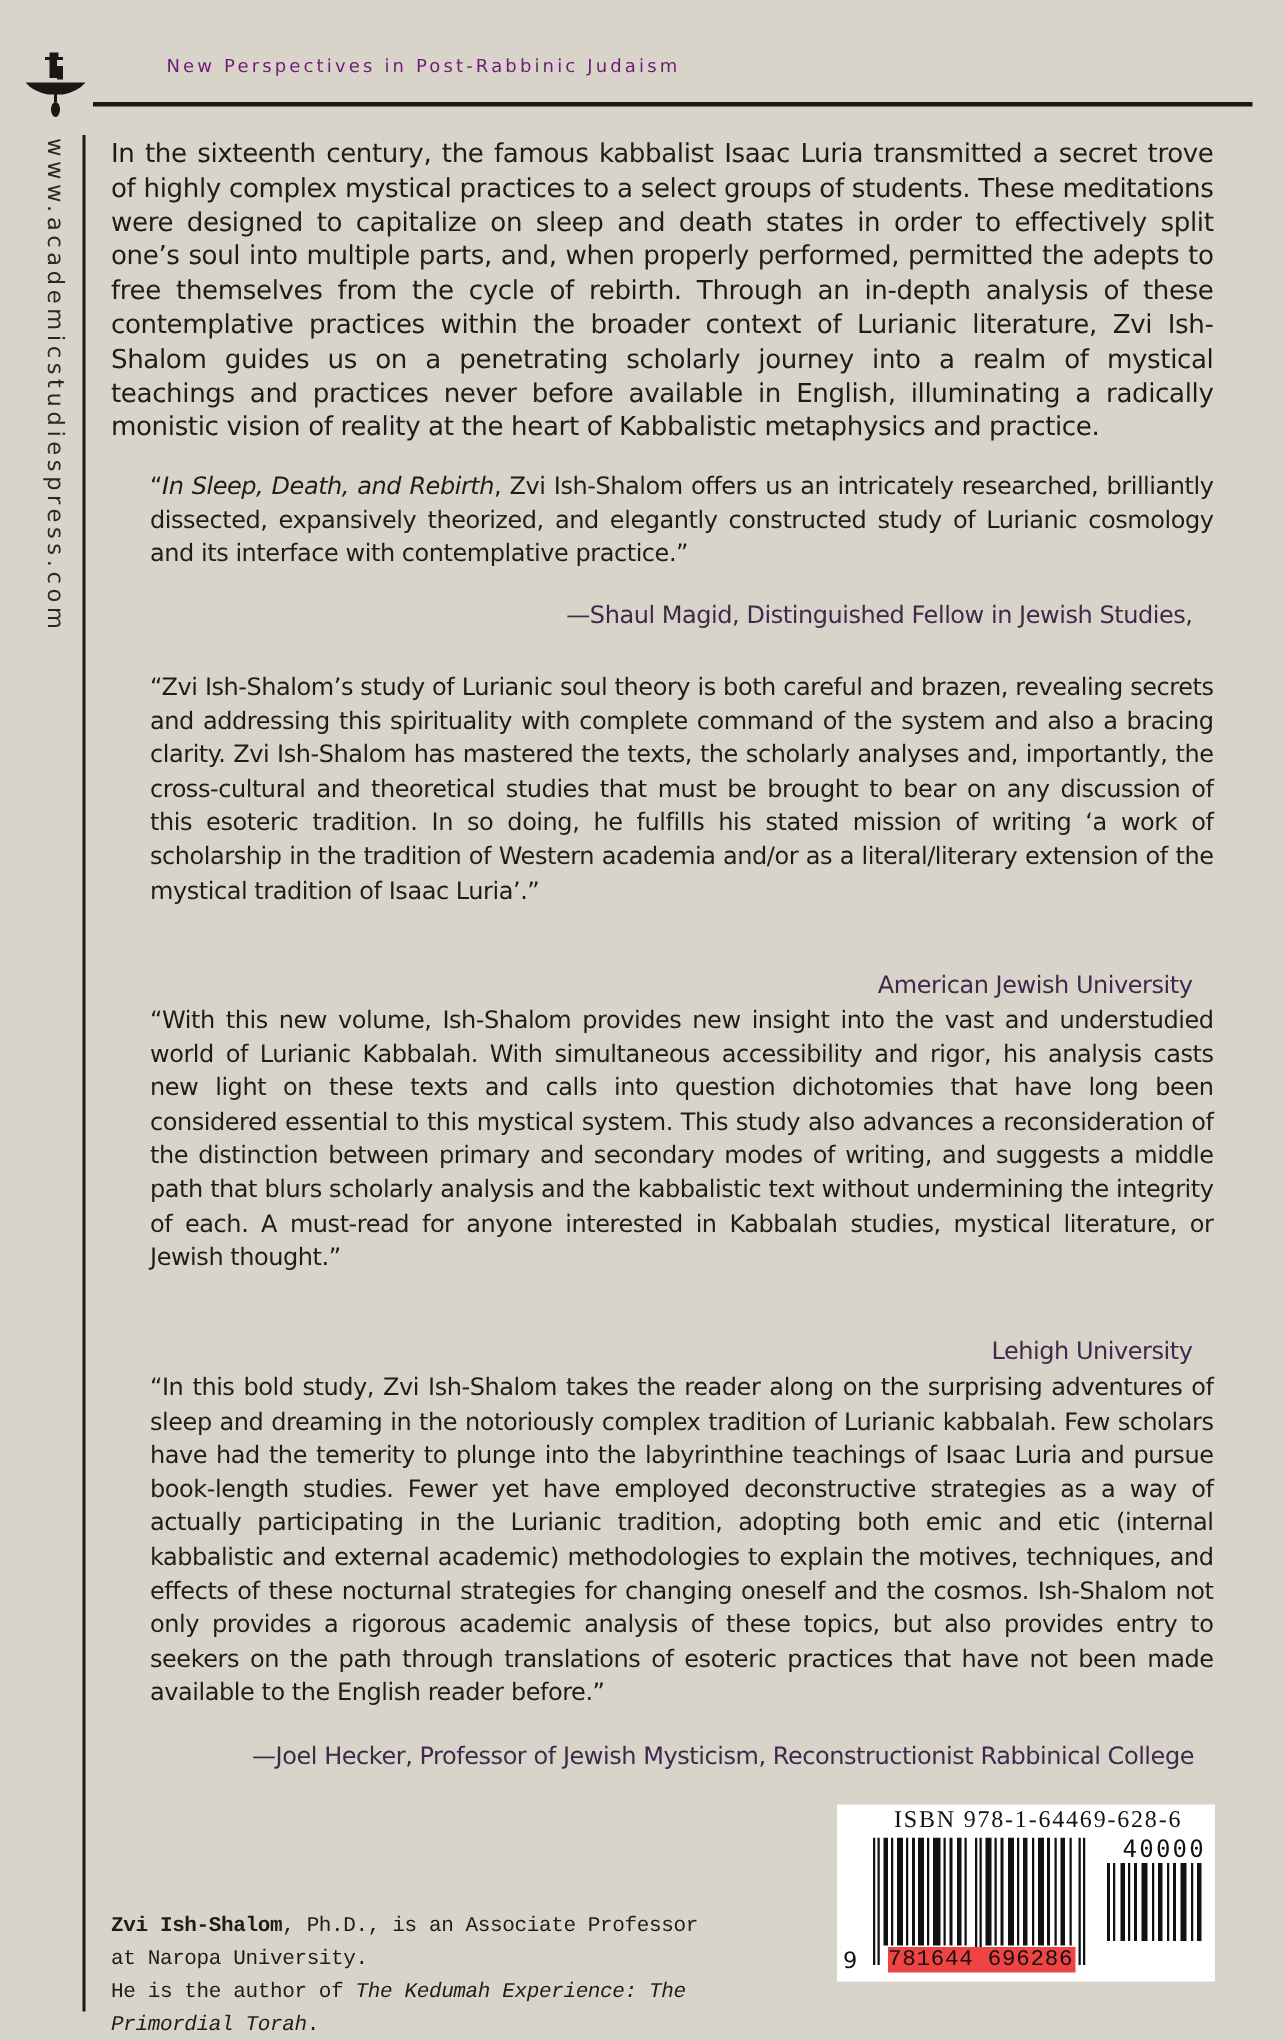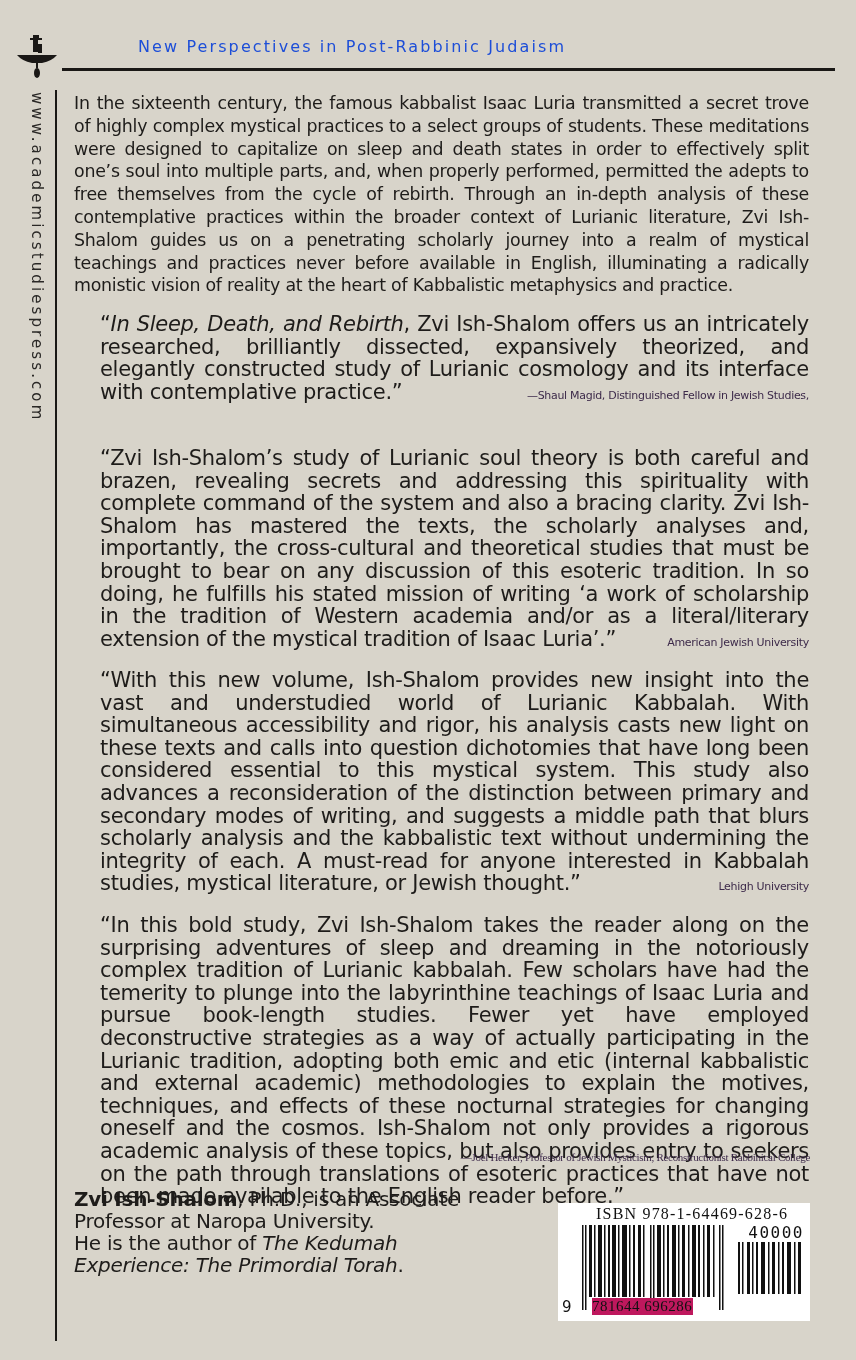--- a/index.html
+++ b/index.html
@@ -5,51 +5,51 @@
   html, body { margin: 0; padding: 0; }
   body {
     width: 856px; height: 1360px; overflow: hidden;
     background: #d8d4ca;
     position: relative;
     font-family: "DejaVu Sans", "Liberation Sans", sans-serif;
     color: #1e1c1a;
   }
   .logo { position: absolute; left: 16px; top: 34px; width: 42px; height: 48px; }
   .series-title {
-    position: absolute; left: 138px; top: 37px;
+    position: absolute; left: 111px; top: 37px;
     font-family: "DejaVu Sans", sans-serif;
-    font-size: 16px; letter-spacing: 2.1px; color: #1d4ed8;
+    font-size: 12px; letter-spacing: 2.1px; color: #701a75;
     white-space: nowrap;
   }
   .header-rule { position: absolute; left: 62px; top: 68px; width: 773px; height: 3px; background: #1a1816; }
   .vert-rule { position: absolute; left: 55px; top: 90px; width: 2px; height: 1251px; background: #1a1816; }
   .site-url {
     position: absolute; left: 28px; top: 92px;
     writing-mode: vertical-rl;
     font-family: "DejaVu Sans", sans-serif;
     font-size: 15px; letter-spacing: 3.1px; color: #2a2826;
   }
   .blurb {
     position: absolute; left: 74px; top: 92px; width: 735px;
     font-size: 17.4px; line-height: 22.8px; text-align: justify;
     letter-spacing: -0.25px; margin: 0;
   }
   .quote {
     position: absolute; left: 100px; width: 709px;
-    font-size: 21px; line-height: 22.6px; text-align: justify;
+    font-size: 16px; line-height: 22.6px; text-align: justify;
     letter-spacing: -0.3px; margin: 0;
   }
   .attr {
     position: absolute; right: 47px; text-align: left;
-    font-size: 11px; line-height: 22.6px; color: #3d2a4a;
-    letter-spacing: -0.3px; margin: 0;
+    font-size: 16px; line-height: 22.6px; color: #3d2a4a;
+    letter-spacing: -0.3px; margin: 14px;
   }
   .bio {
-    position: absolute; left: 74px; top: 1188px; width: 400px;
-    font-size: 20px; line-height: 22px; letter-spacing: -0.25px; margin: 0;
+    position: absolute; left: 74px; top: 1273px; width: 400px;
+    font-size: 14px; line-height: 22px; letter-spacing: -0.25px; margin: 0; font-family: Liberation Mono, monospace;
   }
   .bio b { font-weight: bold; }
   .barcode-box {
     position: absolute; left: 558px; top: 1203px; width: 252px; height: 118px;
     background: #ffffff;
   }
   .isbn-text {
     position: absolute; left: 22px; top: 2px;
     font-family: Liberation Serif, serif; font-size: 16px; letter-spacing: 1.2px;
     color: #111;
@@ -57,22 +57,22 @@
   }
   .price-text {
     position: absolute; right: 6px; top: 20px;
     font-family: "DejaVu Sans Mono", monospace; font-size: 16px; letter-spacing: 1.5px;
     color: #111;
   }
   .bars { position: absolute; left: 24px; top: 22px; height: 85px; width: 143px; }
   .bars2 { position: absolute; left: 180px; top: 39px; height: 52px; width: 65px; }
   .digits {
     position: absolute; left: 4px; top: 95px;
-    font-family: Liberation Serif, serif; font-size: 15px; letter-spacing: 0.5px;
-    color: #111; background: #be185d; padding-right: 1px;
+    font-family: Liberation Mono, monospace; font-size: 15px; letter-spacing: 0.5px;
+    color: #111; background: #ef4444; padding-right: 1px;
   }
   .digit-first { position: absolute; left: 4px; top: 95px; font-size: 15px; color:#111; }
 </style>
 </head>
 <body>
 
 <svg class="logo" viewBox="0 0 42 48">
   <rect x="17" y="1" width="6" height="3" fill="#1a1816"></rect>
   <rect x="14" y="4" width="12" height="2" fill="#1a1816"></rect>
   <rect x="17" y="6" width="5" height="12" fill="#1a1816"></rect>
@@ -93,21 +93,21 @@
 <p class="quote" style="top:313px;"><span>“</span><i>In Sleep, Death, and Rebirth</i><span>, Zvi Ish-Shalom offers us an intricately researched, brilliantly dissected, expansively theorized, and elegantly constructed study of Lurianic cosmology and its interface with contemplative practice.”</span></p>
 <p class="attr" style="top:385px;"><span>—Shaul Magid, Distinguished Fellow in Jewish Studies,</span><br></p>
 
 <p class="quote" style="top:447px;">“Zvi Ish-Shalom’s study of Lurianic soul theory is both careful and brazen, revealing secrets and addressing this spirituality with complete command of the system and also a bracing clarity. Zvi Ish-Shalom has mastered the texts, the scholarly analyses and, importantly, the cross-cultural and theoretical studies that must be brought to bear on any discussion of this esoteric tradition. In so doing, he fulfills his stated mission of writing ‘a work of scholarship in the tradition of Western academia and/or as a literal/literary extension of the mystical tradition of Isaac Luria’.”</p>
 <p class="attr" style="top:609px;"><br><span>American Jewish University</span></p>
 
 <p class="quote" style="top:669px;">“With this new volume, Ish-Shalom provides new insight into the vast and understudied world of Lurianic Kabbalah. With simultaneous accessibility and rigor, his analysis casts new light on these texts and calls into question dichotomies that have long been considered essential to this mystical system. This study also advances a reconsideration of the distinction between primary and secondary modes of writing, and suggests a middle path that blurs scholarly analysis and the kabbalistic text without undermining the integrity of each. A must-read for anyone interested in Kabbalah studies, mystical literature, or Jewish thought.”</p>
 <p class="attr" style="top:853px;"><br><span>Lehigh University</span></p>
 
 <p class="quote" style="top:914px;">“In this bold study, Zvi Ish-Shalom takes the reader along on the surprising adventures of sleep and dreaming in the notoriously complex tradition of Lurianic kabbalah. Few scholars have had the temerity to plunge into the labyrinthine teachings of Isaac Luria and pursue book-length studies. Fewer yet have employed deconstructive strategies as a way of actually participating in the Lurianic tradition, adopting both emic and etic (internal kabbalistic and external academic) methodologies to explain the motives, techniques, and effects of these nocturnal strategies for changing oneself and the cosmos. Ish-Shalom not only provides a rigorous academic analysis of these topics, but also provides entry to seekers on the path through translations of esoteric practices that have not been made available to the English reader before.”</p>
-<p class="attr" style="top:1146px; right:46px;font-family:Liberation Serif, serif;">—Joel Hecker, Professor of Jewish Mysticism, Reconstructionist Rabbinical College</p>
+<p class="attr" style="top:1146px; right:46px;">—Joel Hecker, Professor of Jewish Mysticism, Reconstructionist Rabbinical College</p>
 
 <p class="bio"><b>Zvi Ish-Shalom</b><span>, Ph.D., is an Associate Professor at Naropa University.</span><br><span>He is the author of </span><i>The Kedumah Experience: The Primordial Torah</i><span>.</span></p>
 
 <div class="barcode-box">
   <div class="isbn-text">ISBN 978-1-64469-628-6</div>
   <div class="price-text">40000</div>
   <svg class="bars" viewBox="0 0 143 85" preserveAspectRatio="none">
     <g fill="#111">
       <rect x="0" y="0" width="1.5" height="85"></rect>
         <rect x="3" y="0" width="1.5" height="85"></rect>

